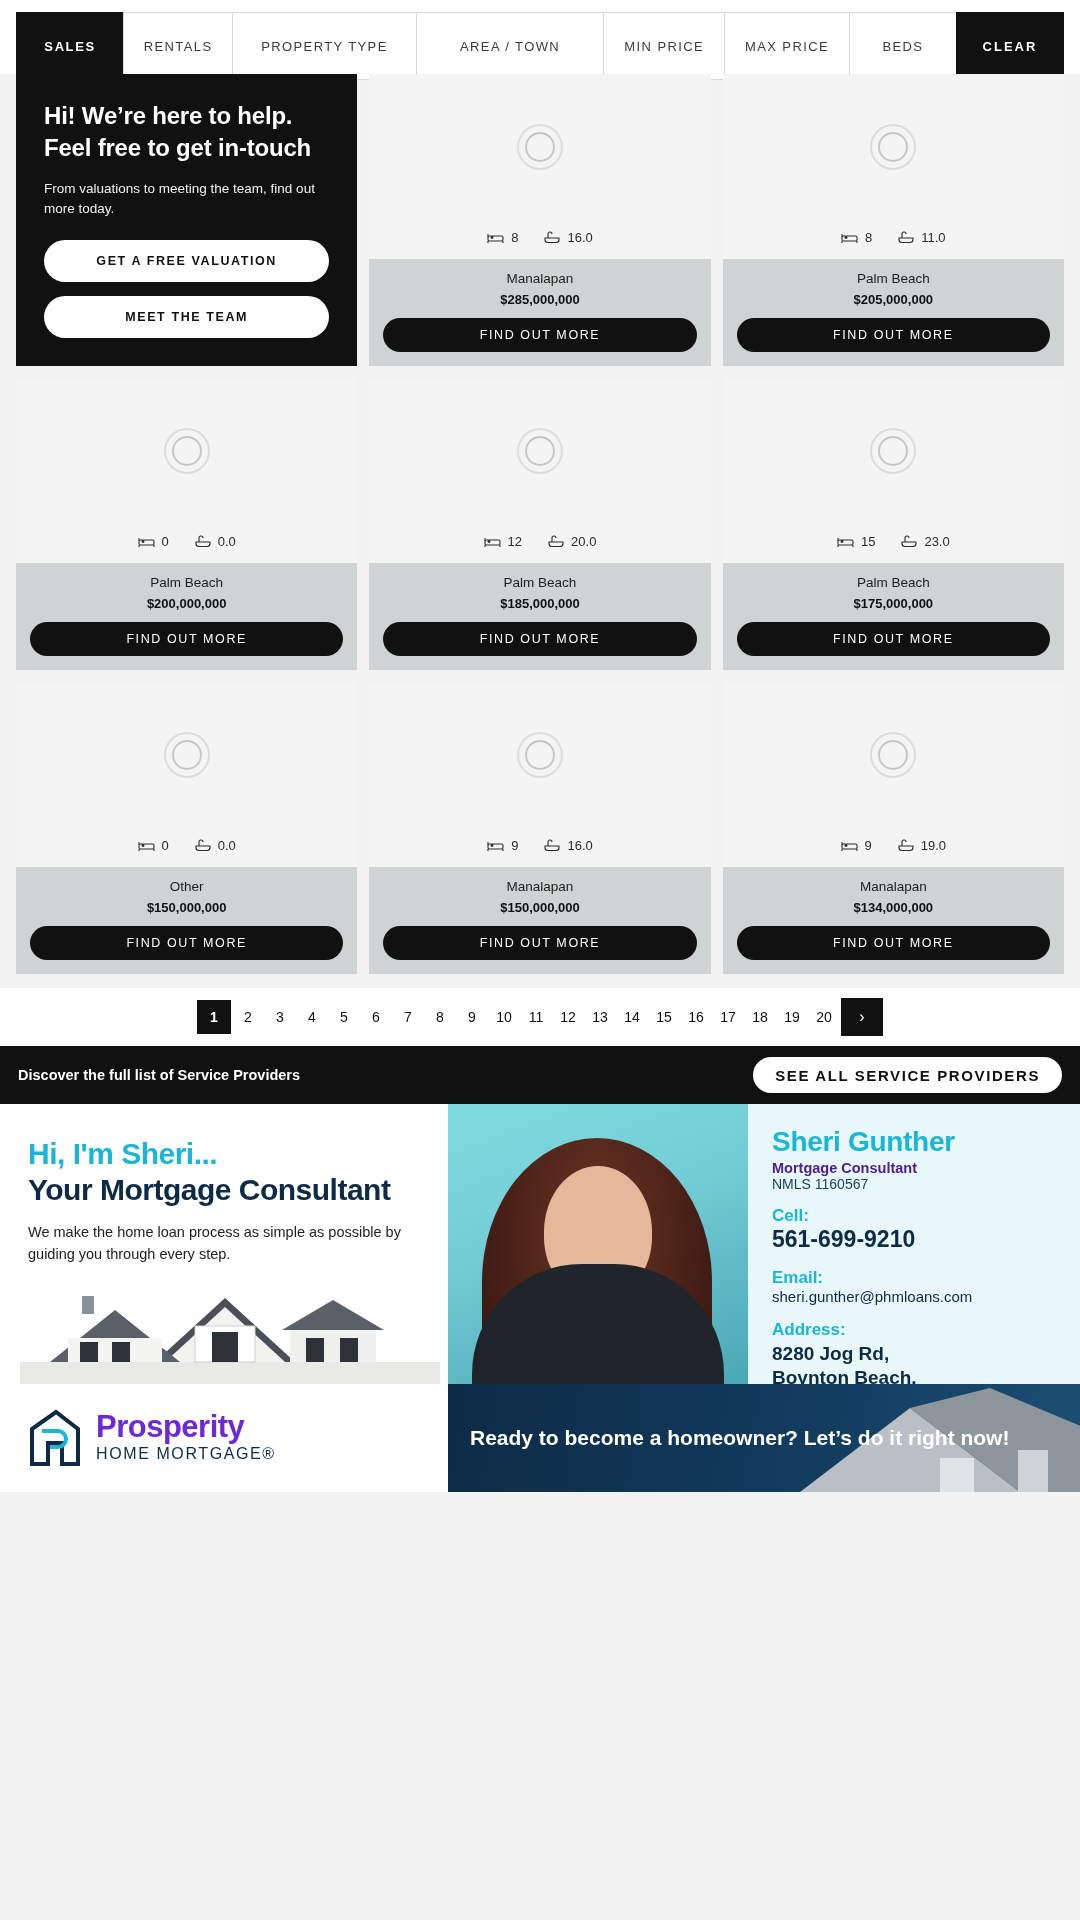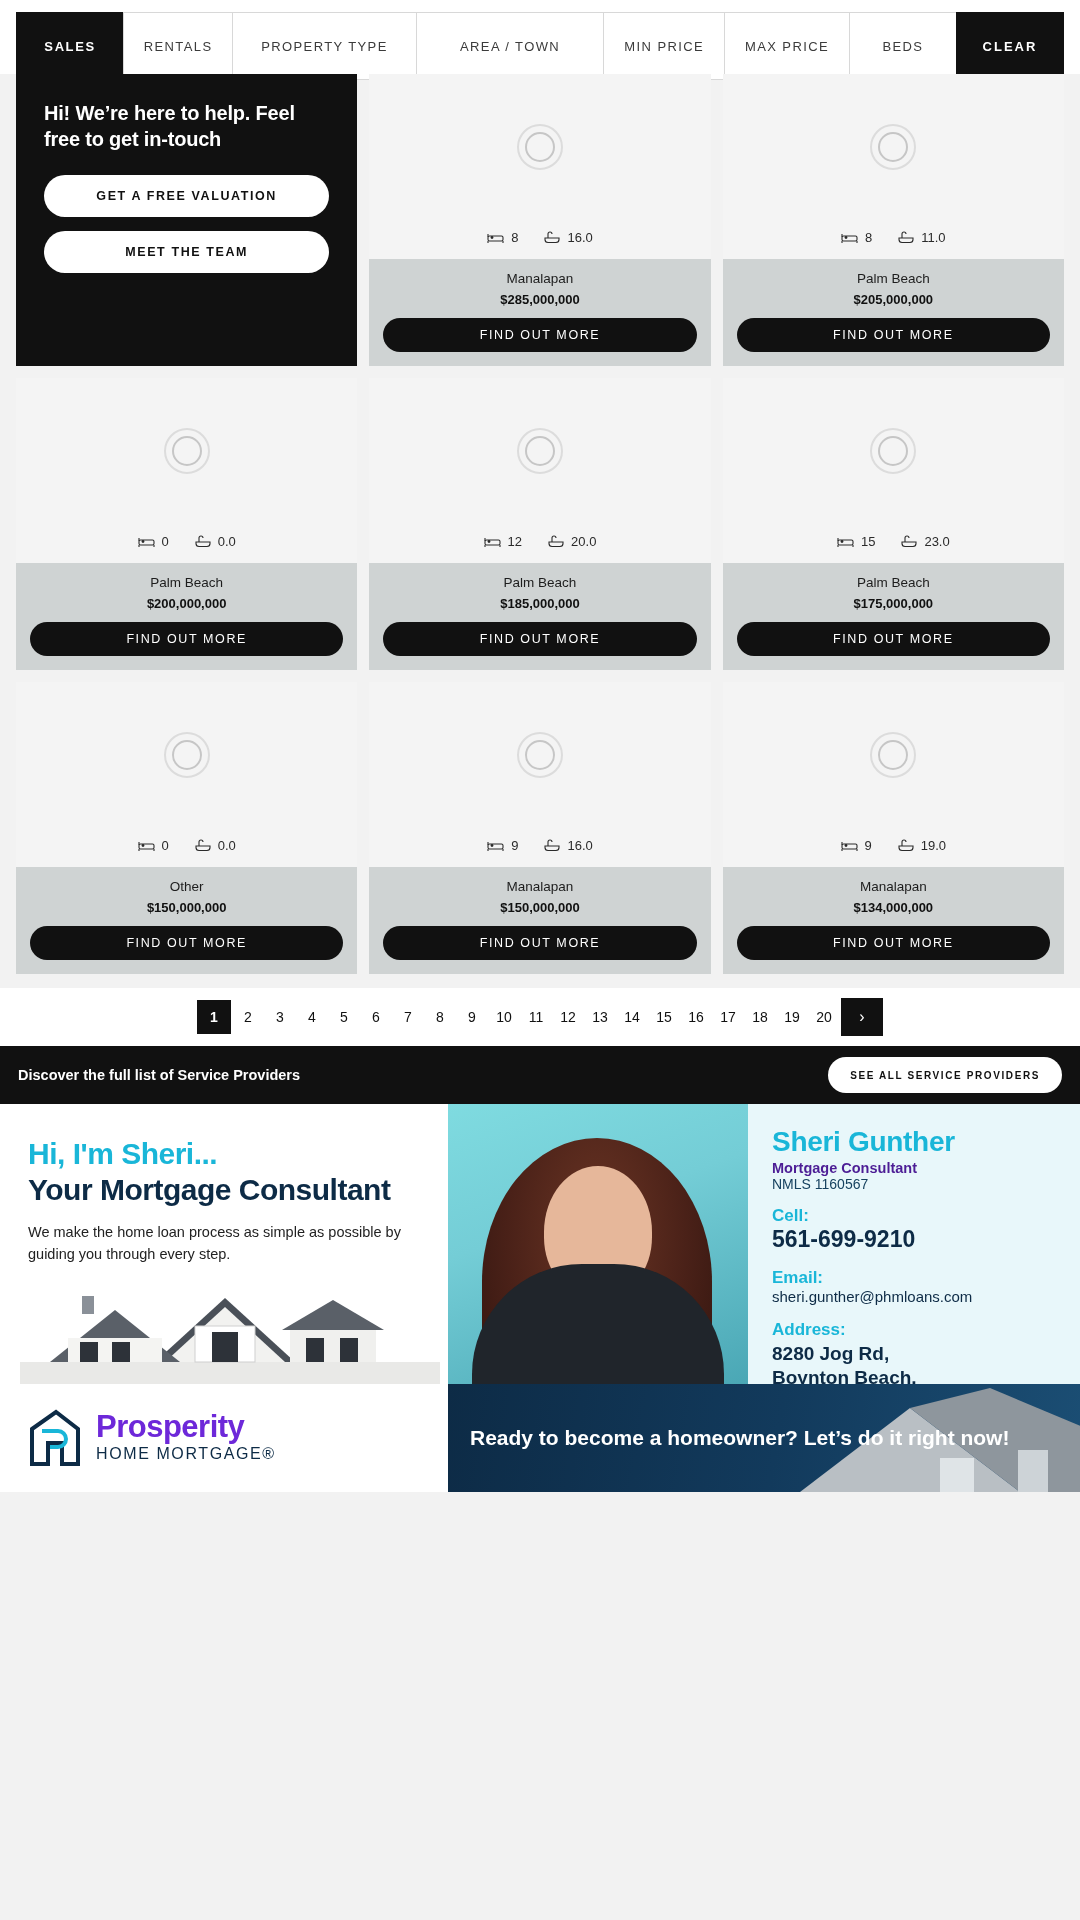--- a/index.html
+++ b/index.html
@@ -53,21 +53,21 @@
   }
   .promo {
     background: #111111;
     color: #ffffff;
     padding: 26px 28px;
     display: flex;
     flex-direction: column;
     height: 292px;
   }
   .promo h2 {
-    font-size: 20px;
+    font-size: 24px;
     line-height: 1.32;
     font-weight: bold;
     letter-spacing: -0.2px;
   }
   .promo p {
     font-size: 13.5px;
     line-height: 1.45;
     margin-top: 16px;
     color: #f0f0f0;
   }
@@ -177,21 +177,21 @@
     height: 58px;
     display: flex;
     align-items: center;
     justify-content: space-between;
     padding: 0 18px;
   }
   .svc .label { color: #ffffff; font-size: 14.5px; font-weight: bold; }
   .svc .cta {
     background: #ffffff;
     color: #111111;
-    font-size: 10px;
+    font-size: 15px;
     font-weight: bold;
     letter-spacing: 1.6px;
     border-radius: 20px;
     height: 36px;
     display: flex;
     align-items: center;
     justify-content: center;
     padding: 0 22px;
   }
 
@@ -295,20 +295,21 @@
       </div>
     <div class="filter f-clear">
         <span>CLEAR</span>
       </div>
   </div>
 
   <div class="grid">
 
     <div class="promo">
       <h2>Hi! We’re here to help. Feel free to get in-touch</h2>
+      <p>From valuations to meeting the team, find out more today.</p>
       <div class="btn first">
           <span>GET A FREE VALUATION</span>
         </div>
       <div class="btn">
           <span>MEET THE TEAM</span>
         </div>
     </div>
 
     <div class="card">
       <div class="media">

